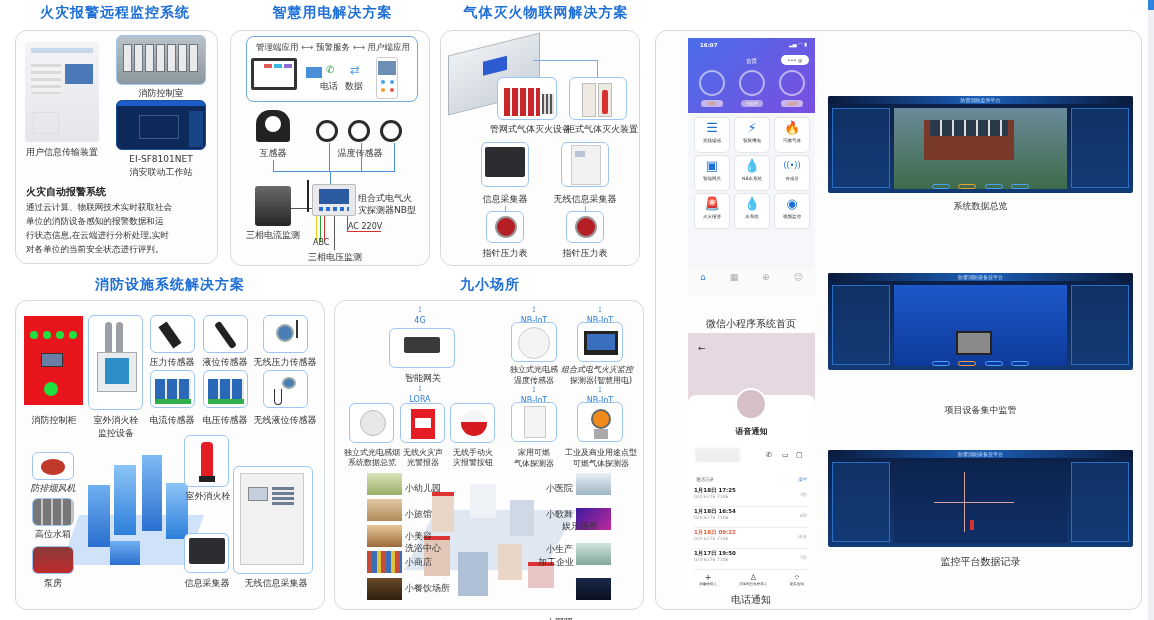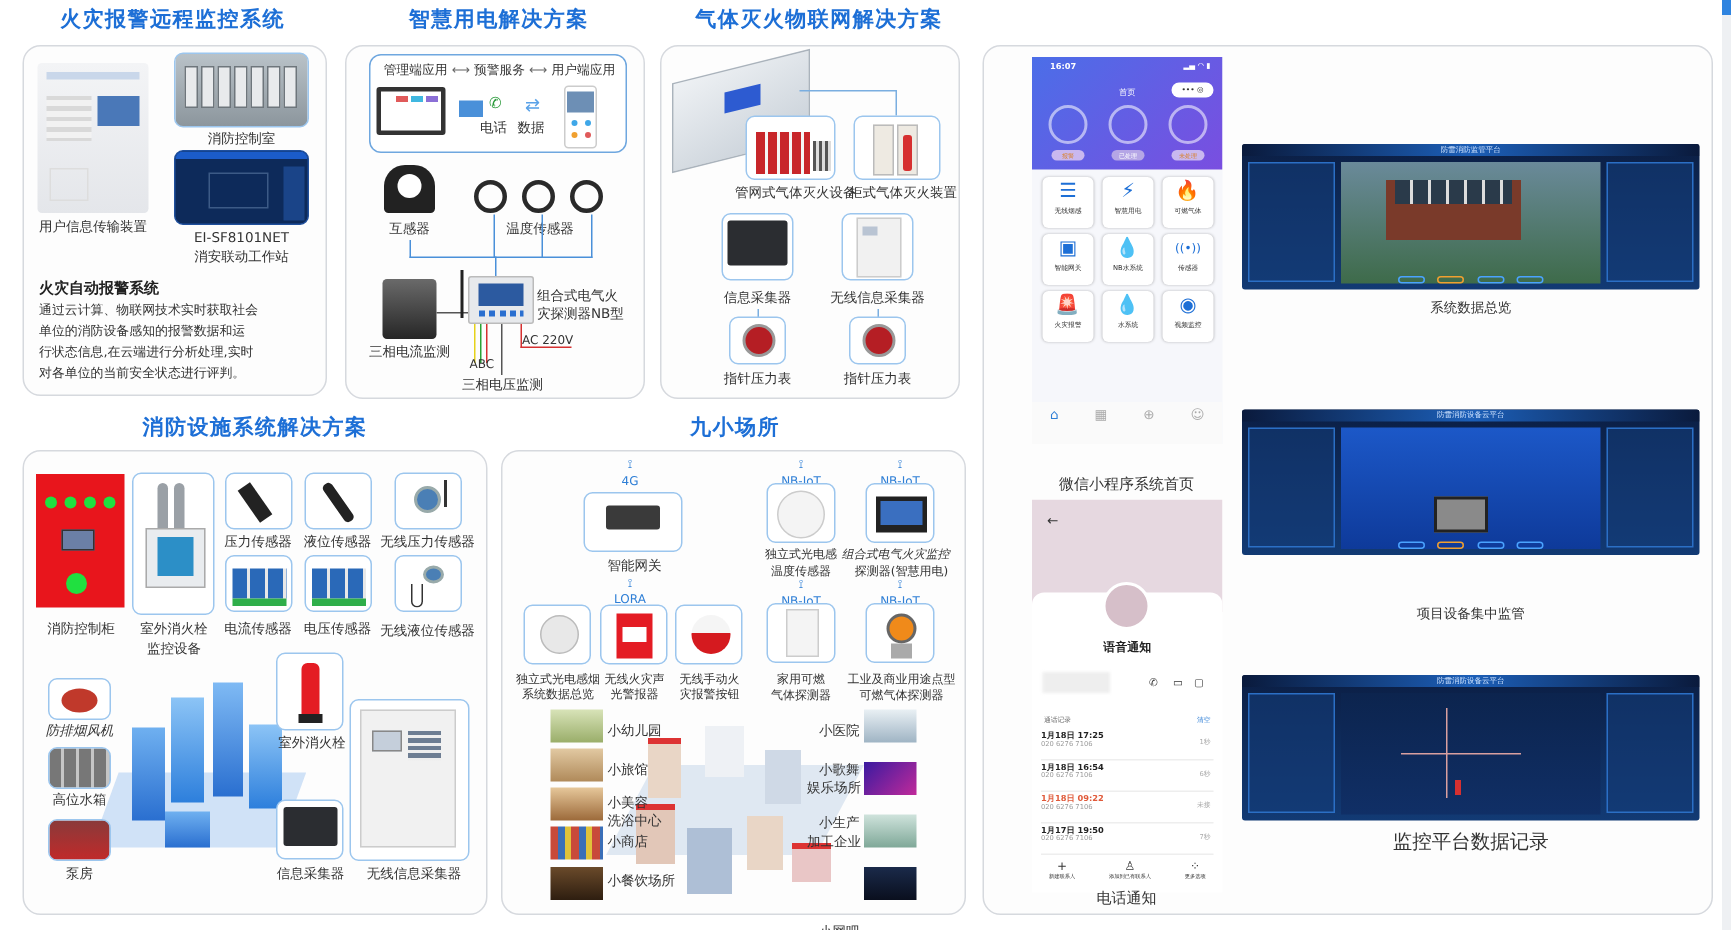--- a/index.html
+++ b/index.html
@@ -364,21 +364,21 @@
 <div class="lbl" style="left:405px;top:542px;text-align:left;">洗浴中心</div>
 <div class="lbl" style="left:405px;top:556px;text-align:left;">小商店</div>
 <div class="lbl" style="left:405px;top:582px;text-align:left;">小餐饮场所</div>
 
 <div class="thumb" style="left:576px;top:473px;width:35px;height:22px;border:none;border-radius:0;background:linear-gradient(#e9f0f4,#9fb4c4);"></div>
 <div class="thumb" style="left:576px;top:508px;width:35px;height:22px;border:none;border-radius:0;background:linear-gradient(135deg,#3a1aa0,#c02a9a);"></div>
 <div class="thumb" style="left:576px;top:543px;width:35px;height:22px;border:none;border-radius:0;background:linear-gradient(#cfe3dc,#7fa898);"></div>
 <div class="thumb" style="left:576px;top:578px;width:35px;height:22px;border:none;border-radius:0;background:linear-gradient(#1a2a4a,#0a0f1e);"></div>
 <div class="lbl" style="left:546px;top:482px;">小医院</div>
 <div class="lbl" style="left:546px;top:508px;">小歌舞</div>
-<div class="lbl" style="left:538px;top:520px;">娱乐场所</div>
+<div class="lbl" style="left:562px;top:520px;">娱乐场所</div>
 <div class="lbl" style="left:546px;top:543px;">小生产</div>
 <div class="lbl" style="left:538px;top:556px;">加工企业</div>
 <div class="lbl" style="left:546px;top:616px;">小网吧</div>
 
 <div class="panel" style="left:655px;top:30px;width:487px;height:580px;"></div>
 
 <div class="phone1">
   <div class="phone-head">
     <span style="position:absolute;left:12px;top:4px;font-size:5.5px;font-weight:bold;">16:07</span>
     <span style="position:absolute;right:8px;top:3px;font-size:5px;">▂▄ ◠ ▮</span>
@@ -521,16 +521,16 @@
 <div class="dash" style="top:450px;">
   <div class="hdr">防雷消防设备云平台</div>
   <div class="lp"></div>
   <div class="mid" style="background:linear-gradient(#0c244e,#102f66);">
     <div style="position:absolute;left:40px;top:40px;width:80px;height:1px;background:#d9a0a0;"></div>
     <div style="position:absolute;left:70px;top:10px;width:1px;height:60px;background:#d9a0a0;"></div>
     <div style="position:absolute;left:76px;top:58px;width:4px;height:10px;background:#d63030;"></div>
   </div>
   <div class="rp"></div>
 </div>
-<div class="lbl" style="left:828px;top:556px;width:305px;font-size:13px;">监控平台数据记录</div>
+<div class="lbl" style="left:828px;top:556px;width:305px;font-size:10px;">监控平台数据记录</div>
 
 <div class="scroll-rail"></div>
 <div class="scroll-thumb"></div>
 
 </body></html>

